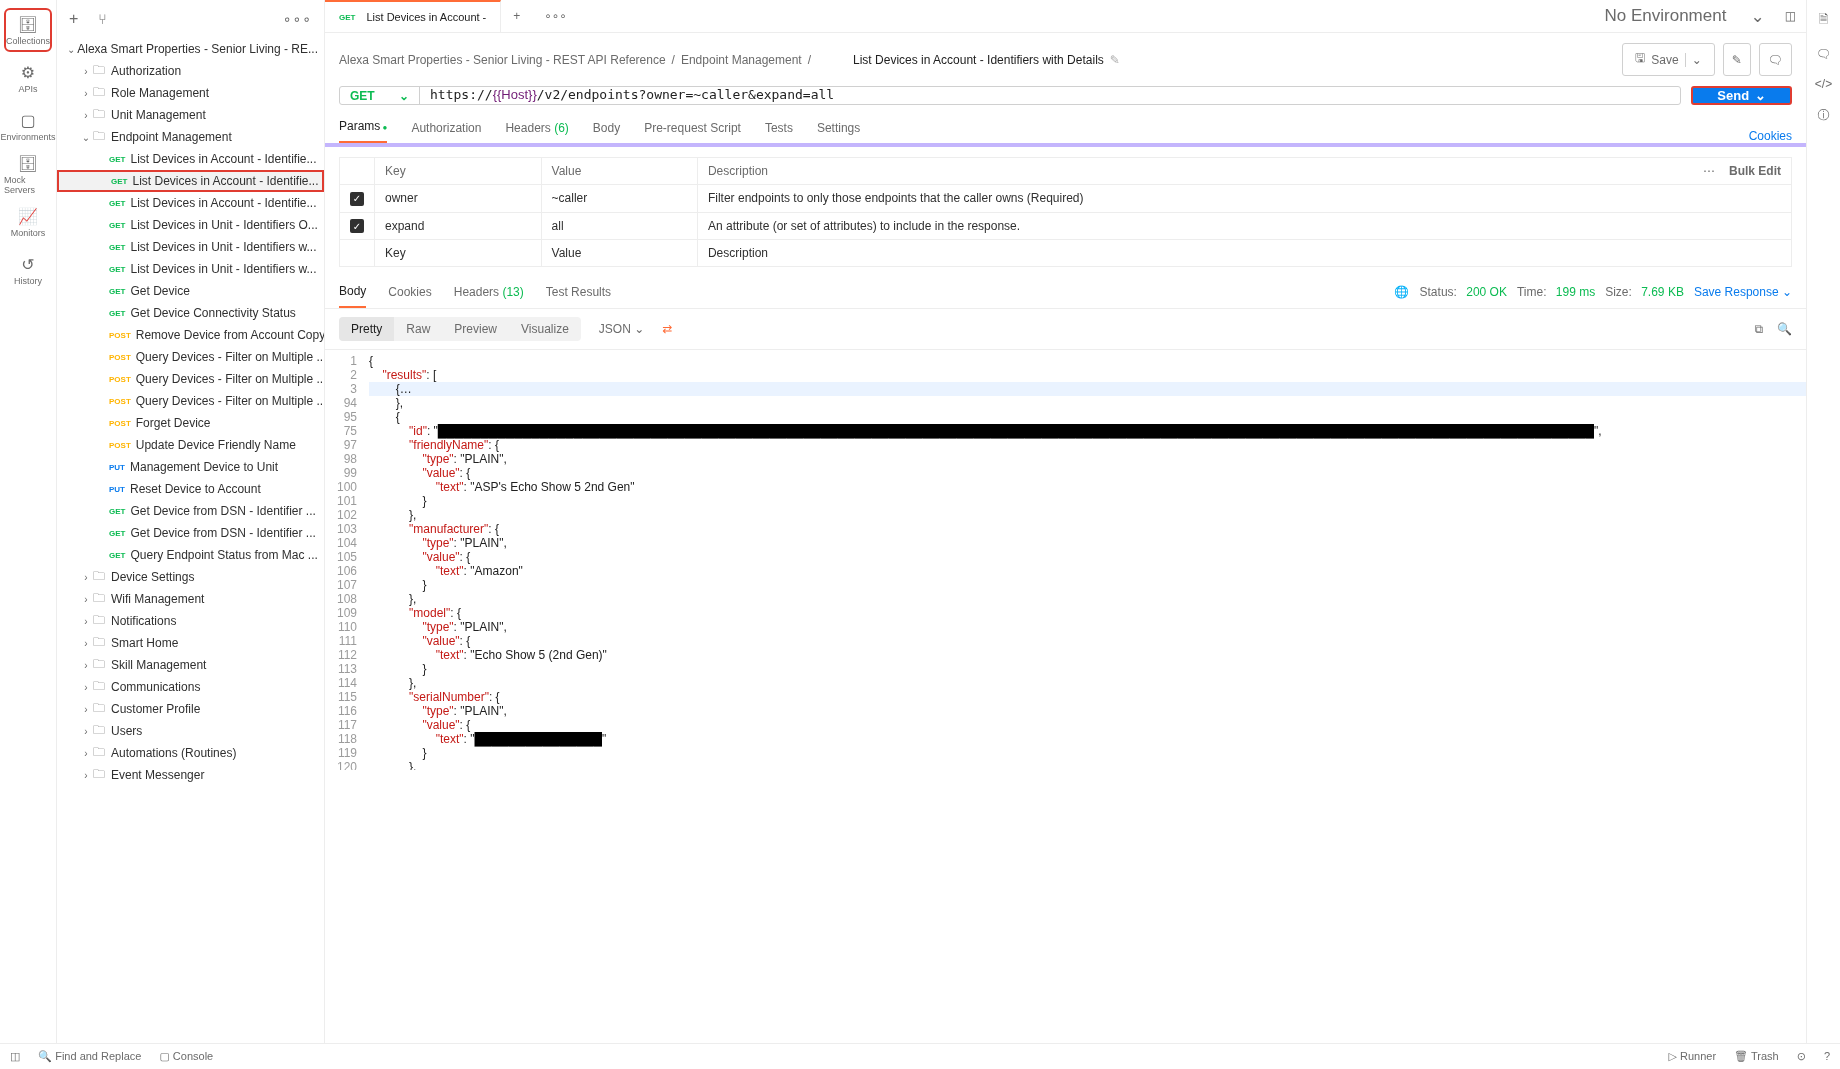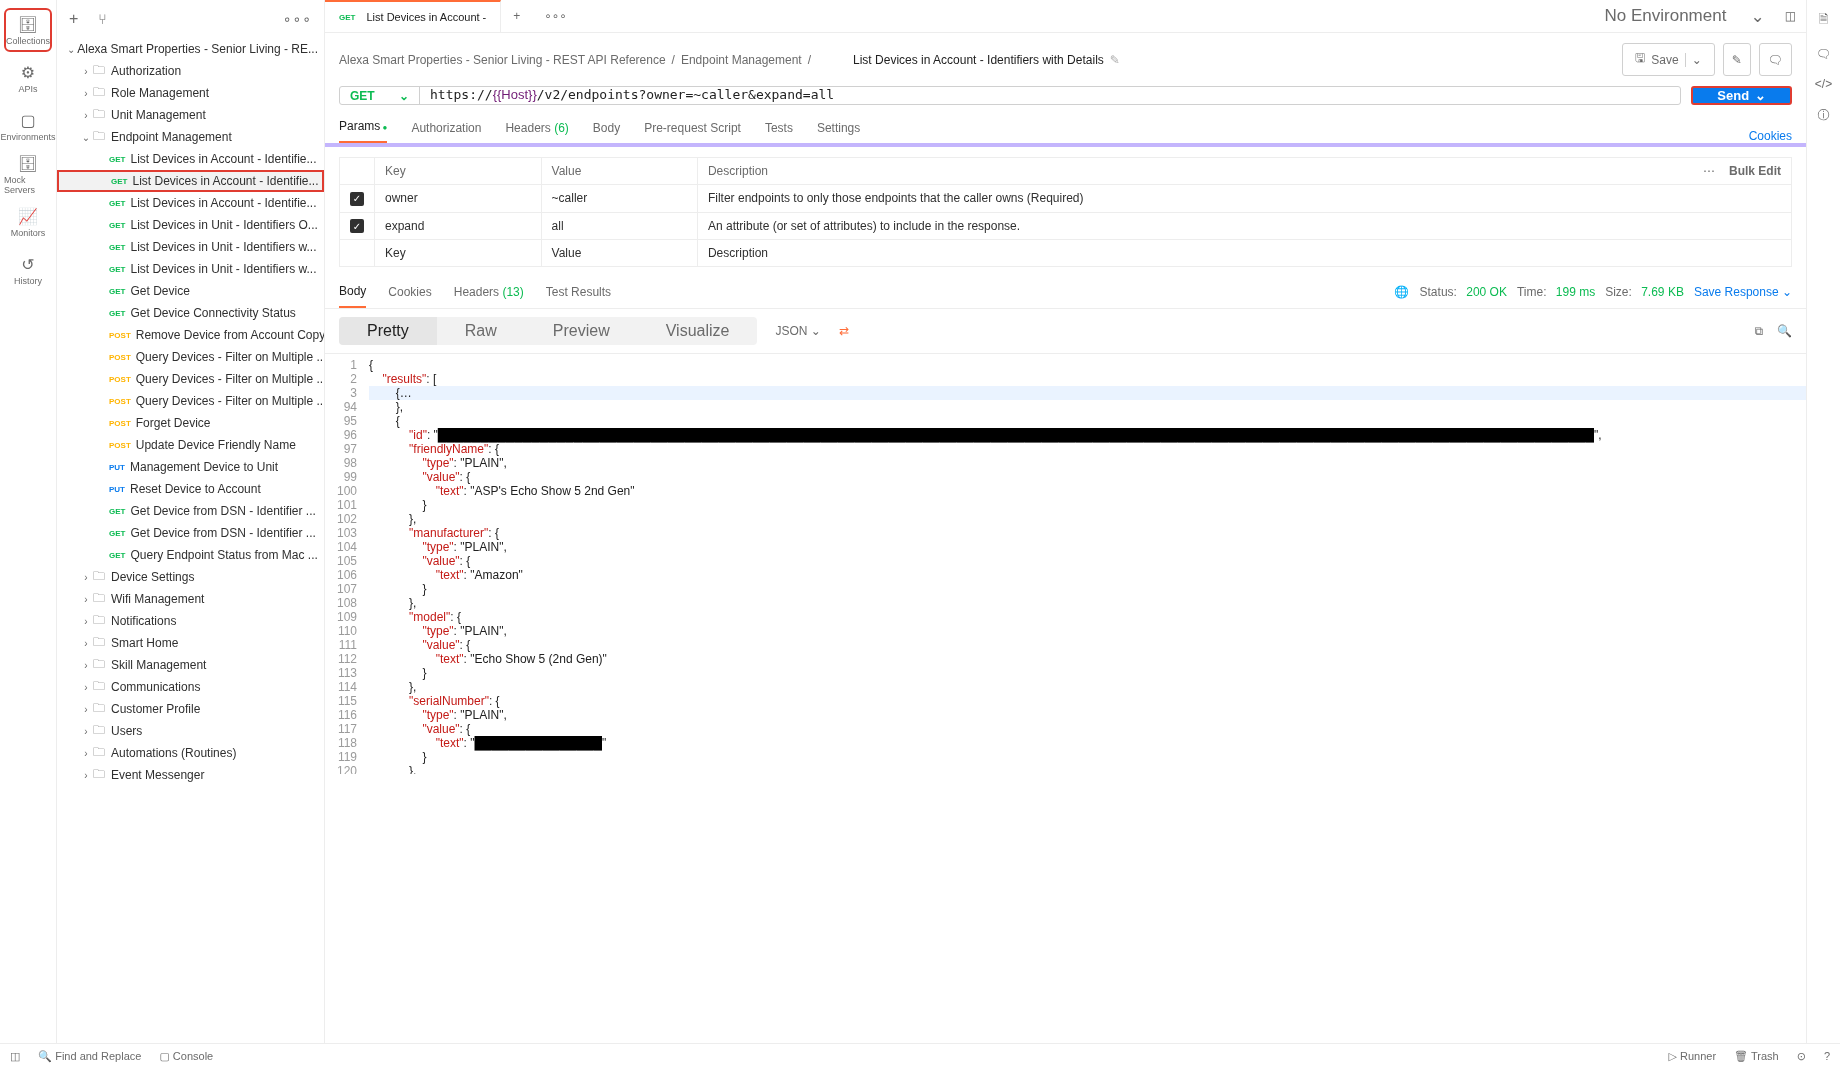--- a/index.html
+++ b/index.html
@@ -59,21 +59,21 @@
 .chk { width:14px;height:14px;background:#303030;border-radius:2px;display:inline-flex;align-items:center;justify-content:center;color:#fff;font-size:10px;}
 .placeholder{color:#aaa;}
 .splitter { height: 8px; }
 .resp-tabs { display: flex; align-items: center; padding: 0 14px; gap: 22px; border-bottom: 1px solid #ededed; height: 34px; color: #6b6b6b; font-size: 12px; }
 .resp-tab.active{color:#212121;border-bottom:2px solid #ff6c37;padding:8px 0;}
 .resp-meta { margin-left: auto; display:flex; gap:10px; align-items:center;}
 .resp-meta .green{color:#0cbb52;margin-left:6px;}
 .resp-meta a{color:#097bed;}
 .resp-toolbar { display:flex; align-items:center; padding:8px 14px; gap:8px; border-bottom:1px solid #ededed;}
 .seg { display:flex; border-radius:4px; overflow:hidden; }
-.seg button { border:none; background:#f2f2f2; padding:5px 28px; font-size:16px; color:#6b6b6b;cursor:pointer;}
+.seg button { border:none; background:#f2f2f2; padding:5px 12px; font-size:12px; color:#6b6b6b;cursor:pointer;}
 .seg button.active{background:#e6e6e6;color:#212121;}
 .json-dd{border:none;padding:5px 10px;font-size:12px;color:#6b6b6b;cursor:pointer;background:#fff;}
 .resp-toolbar .right{margin-left:auto;display:flex;gap:14px;color:#6b6b6b;}
 .code-area{display:flex;height:420px;overflow:auto;font-family:Menlo,Consolas,monospace;font-size:12px;padding:4px 0;}
 .gutter{text-align:right;color:#9b9b9b;padding:0 12px;user-select:none;}
 .gutter div{height:14px;line-height:14px;}
 .code{flex:1;white-space:pre;line-height:14px;}
 .code .k{color:#c41a16;} .code .p{color:#303030;}
 .highlight{background:#eaf3ff;}
 .redact{background:#000;color:#000;}
@@ -405,21 +405,21 @@
       </div>
     </div>
 
     <div class="code-area">
       <div class="gutter" id="gutter">
           <div>1</div>
           <div>2</div>
           <div>3</div>
           <div>94</div>
           <div>95</div>
-          <div>96</div>
+          <div>75</div>
           <div>97</div>
           <div>98</div>
           <div>99</div>
           <div>100</div>
           <div>101</div>
           <div>102</div>
           <div>103</div>
           <div>104</div>
           <div>105</div>
           <div>106</div>

